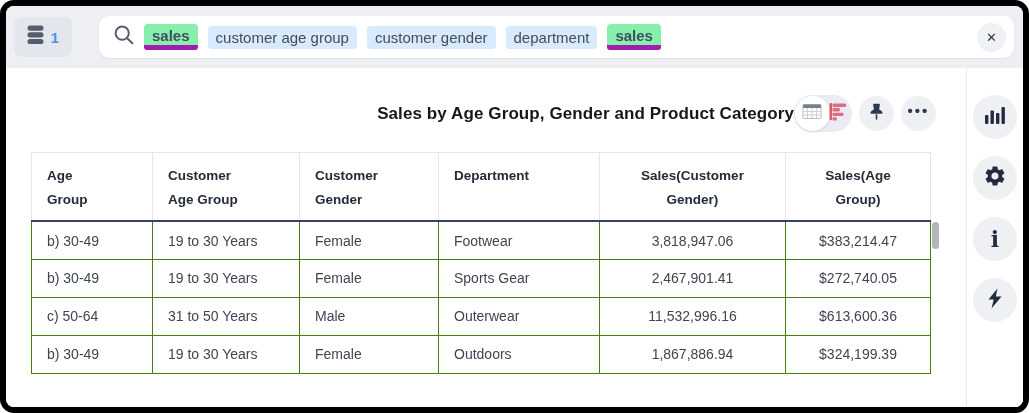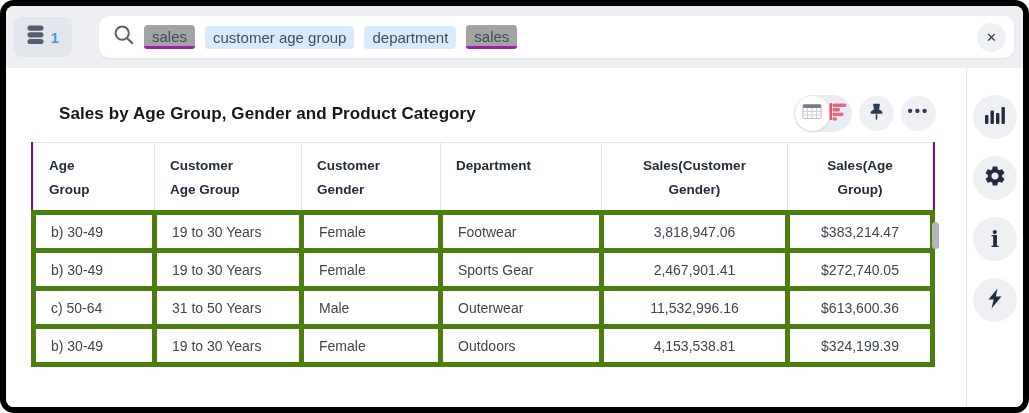--- a/index.html
+++ b/index.html
@@ -8,43 +8,43 @@
   .app { width:1017px; height:401px; background:#fff; border-radius:8px; overflow:hidden; display:flex; flex-direction:column; }
 
   
   .topbar { height:62px; background:#edeff3; display:flex; align-items:center; flex:none; }
   .db-box { margin-left:8px; width:58px; height:40px; background:#e3e6ec; border-radius:8px; display:flex; align-items:center; justify-content:center; gap:7px; cursor:pointer; }
   .db-count { color:#4b93e8; font-size:15px; font-weight:700; }
   .search-pill { flex:1; margin-left:27px; margin-right:9px; height:42px; background:#fff; border-radius:10px; display:flex; align-items:center; padding:0 8px 0 10px; box-shadow:0 1px 2px rgba(20,30,50,.07); }
   .mag { flex:none; margin:0 9px 0 4px; }
   .chips { display:flex; align-items:center; gap:10px; flex:1; overflow:hidden; }
   .chip { font-size:15px; color:#414d5d; padding:3px 8px 3px; border-radius:4px; white-space:nowrap; cursor:pointer; }
-  .chip.measure { background:#a3a3a3; border-bottom:3px solid #a21caf; padding-bottom:1px; border-radius:4px 4px 3px 3px; }
+  .chip.measure { background:#86efac; border-bottom:5px solid #a21caf; padding-bottom:1px; border-radius:4px 4px 3px 3px;font-weight:bold; }
   .chip.attribute { background:#d8eafb; }
   .chip.phrase { background:#e4e5e8; color:#4a5260; }
   .close-btn { flex:none; width:29px; height:29px; border-radius:50%; background:#eff1f4; display:flex; align-items:center; justify-content:center; font-size:13px; font-weight:700; color:#2e3a4d; cursor:pointer; }
 
   
   .content { flex:1; display:flex; background:#fff; min-height:0; }
   .main { position:relative; width:960px; flex:none; padding-left:25px; }
-  .title-row { margin-top:27px; padding-right:30px; display:flex; align-items:center; justify-content:space-between;margin-left:28px; }
+  .title-row { margin-top:27px; padding-right:30px; display:flex; align-items:center; justify-content:flex-end;margin-left:28px; }
   .viz-title { font-size:17px; font-weight:700; color:#14171c; letter-spacing:.1px; }
   .toolbar { display:flex; align-items:center; gap:7px; }
   .toggle { position:relative; width:58px; height:37px; border-radius:19px; background:#e9ecf2; display:flex; align-items:center; cursor:pointer; }
   .toggle-sel { position:absolute; left:1px; top:1px; width:35px; height:35px; border-radius:50%; background:#fff; box-shadow:0 1px 3px rgba(0,0,0,.12); }
   .toggle-table { position:relative; margin-left:8px; }
   .toggle-chart { position:relative; margin-left:7px; }
   .circle-btn { width:35px; height:35px; border-radius:50%; background:#eef0f4; display:flex; align-items:center; justify-content:center; cursor:pointer; }
   .dots { color:#2e3a4e; font-size:15px; font-weight:700; letter-spacing:2px; line-height:1; padding-bottom:6px; }
 
   
-  table { margin-top:10px; width:899px; border-collapse:collapse; table-layout:fixed; background:#701a75; }
+  table { margin-top:20px; width:899px; border-collapse:collapse; table-layout:fixed; background:#701a75; }
   col.c1{width:121px} col.c2{width:147px} col.c3{width:139px} col.c4{width:161px} col.c5{width:186px} col.c6{width:145px}
   th { border:1px solid #e5e6e9; border-bottom:2px solid #39435a; font-size:13.5px; font-weight:700; color:#242c3a; padding:11px 15px 9px; line-height:1.75; vertical-align:top; }
-  td { border:5px solid #4d7c0f; font-size:14px; color:#3e4652; padding:0 15px; height:38px; white-space:nowrap; overflow:hidden; }
+  td { border:1px solid #4d7c0f; font-size:14px; color:#3e4652; padding:0 15px; height:38px; white-space:nowrap; overflow:hidden; }
   .al-left { text-align:left; } .al-right { text-align:center; }
   tr { background:#fff; }
   .v-scrollbar { position:absolute; left:926px; top:154px; width:7px; height:27px; border-radius:4px; background:#b2b5bb; cursor:pointer; }
 
   
   .sidebar { width:57px; flex:none; border-left:1px solid #e7e9eb; display:flex; flex-direction:column; align-items:center; padding-top:27px; gap:17px; background:#fff; }
   .side-btn { width:44px; height:44px; border-radius:50%; background:#eef0f4; display:flex; align-items:center; justify-content:center; cursor:pointer; flex:none; }
   .info-glyph { font-family:"DejaVu Serif",serif; font-weight:700; font-size:22px; color:#232e41; line-height:1; }
 </style>
 </head>
@@ -68,20 +68,21 @@
       <div class="search-pill">
         <span class="mag">
           <svg width="22" height="22" viewBox="0 0 22 22" fill="none" stroke="#566070" stroke-width="2" stroke-linecap="round">
             <circle cx="9.2" cy="9.2" r="6.6"></circle>
             <line x1="14.2" y1="14.2" x2="19.3" y2="19.3"></line>
           </svg>
         </span>
         <div class="chips">
             <span class="chip measure">sales</span>
             <span class="chip attribute">customer age group</span>
+            <span class="chip attribute">customer gender</span>
             <span class="chip attribute">department</span>
             <span class="chip measure">sales</span>
           </div>
         <div class="close-btn">
           <span>✕</span>
         </div>
       </div>
     </div>
 
     <div class="content">
@@ -165,21 +166,21 @@
                 <td class="al-left">Male</td>
                 <td class="al-left">Outerwear</td>
                 <td class="al-right">11,532,996.16</td>
                 <td class="al-right">$613,600.36</td>
               </tr>
               <tr>
                 <td class="al-left">b) 30-49</td>
                 <td class="al-left">19 to 30 Years</td>
                 <td class="al-left">Female</td>
                 <td class="al-left">Outdoors</td>
-                <td class="al-right">4,153,538.81</td>
+                <td class="al-right">1,867,886.94</td>
                 <td class="al-right">$324,199.39</td>
               </tr>
             </tbody>
         </table>
 
         <div class="v-scrollbar"></div>
       </div>
 
       <div class="sidebar">
         <div class="side-btn">

